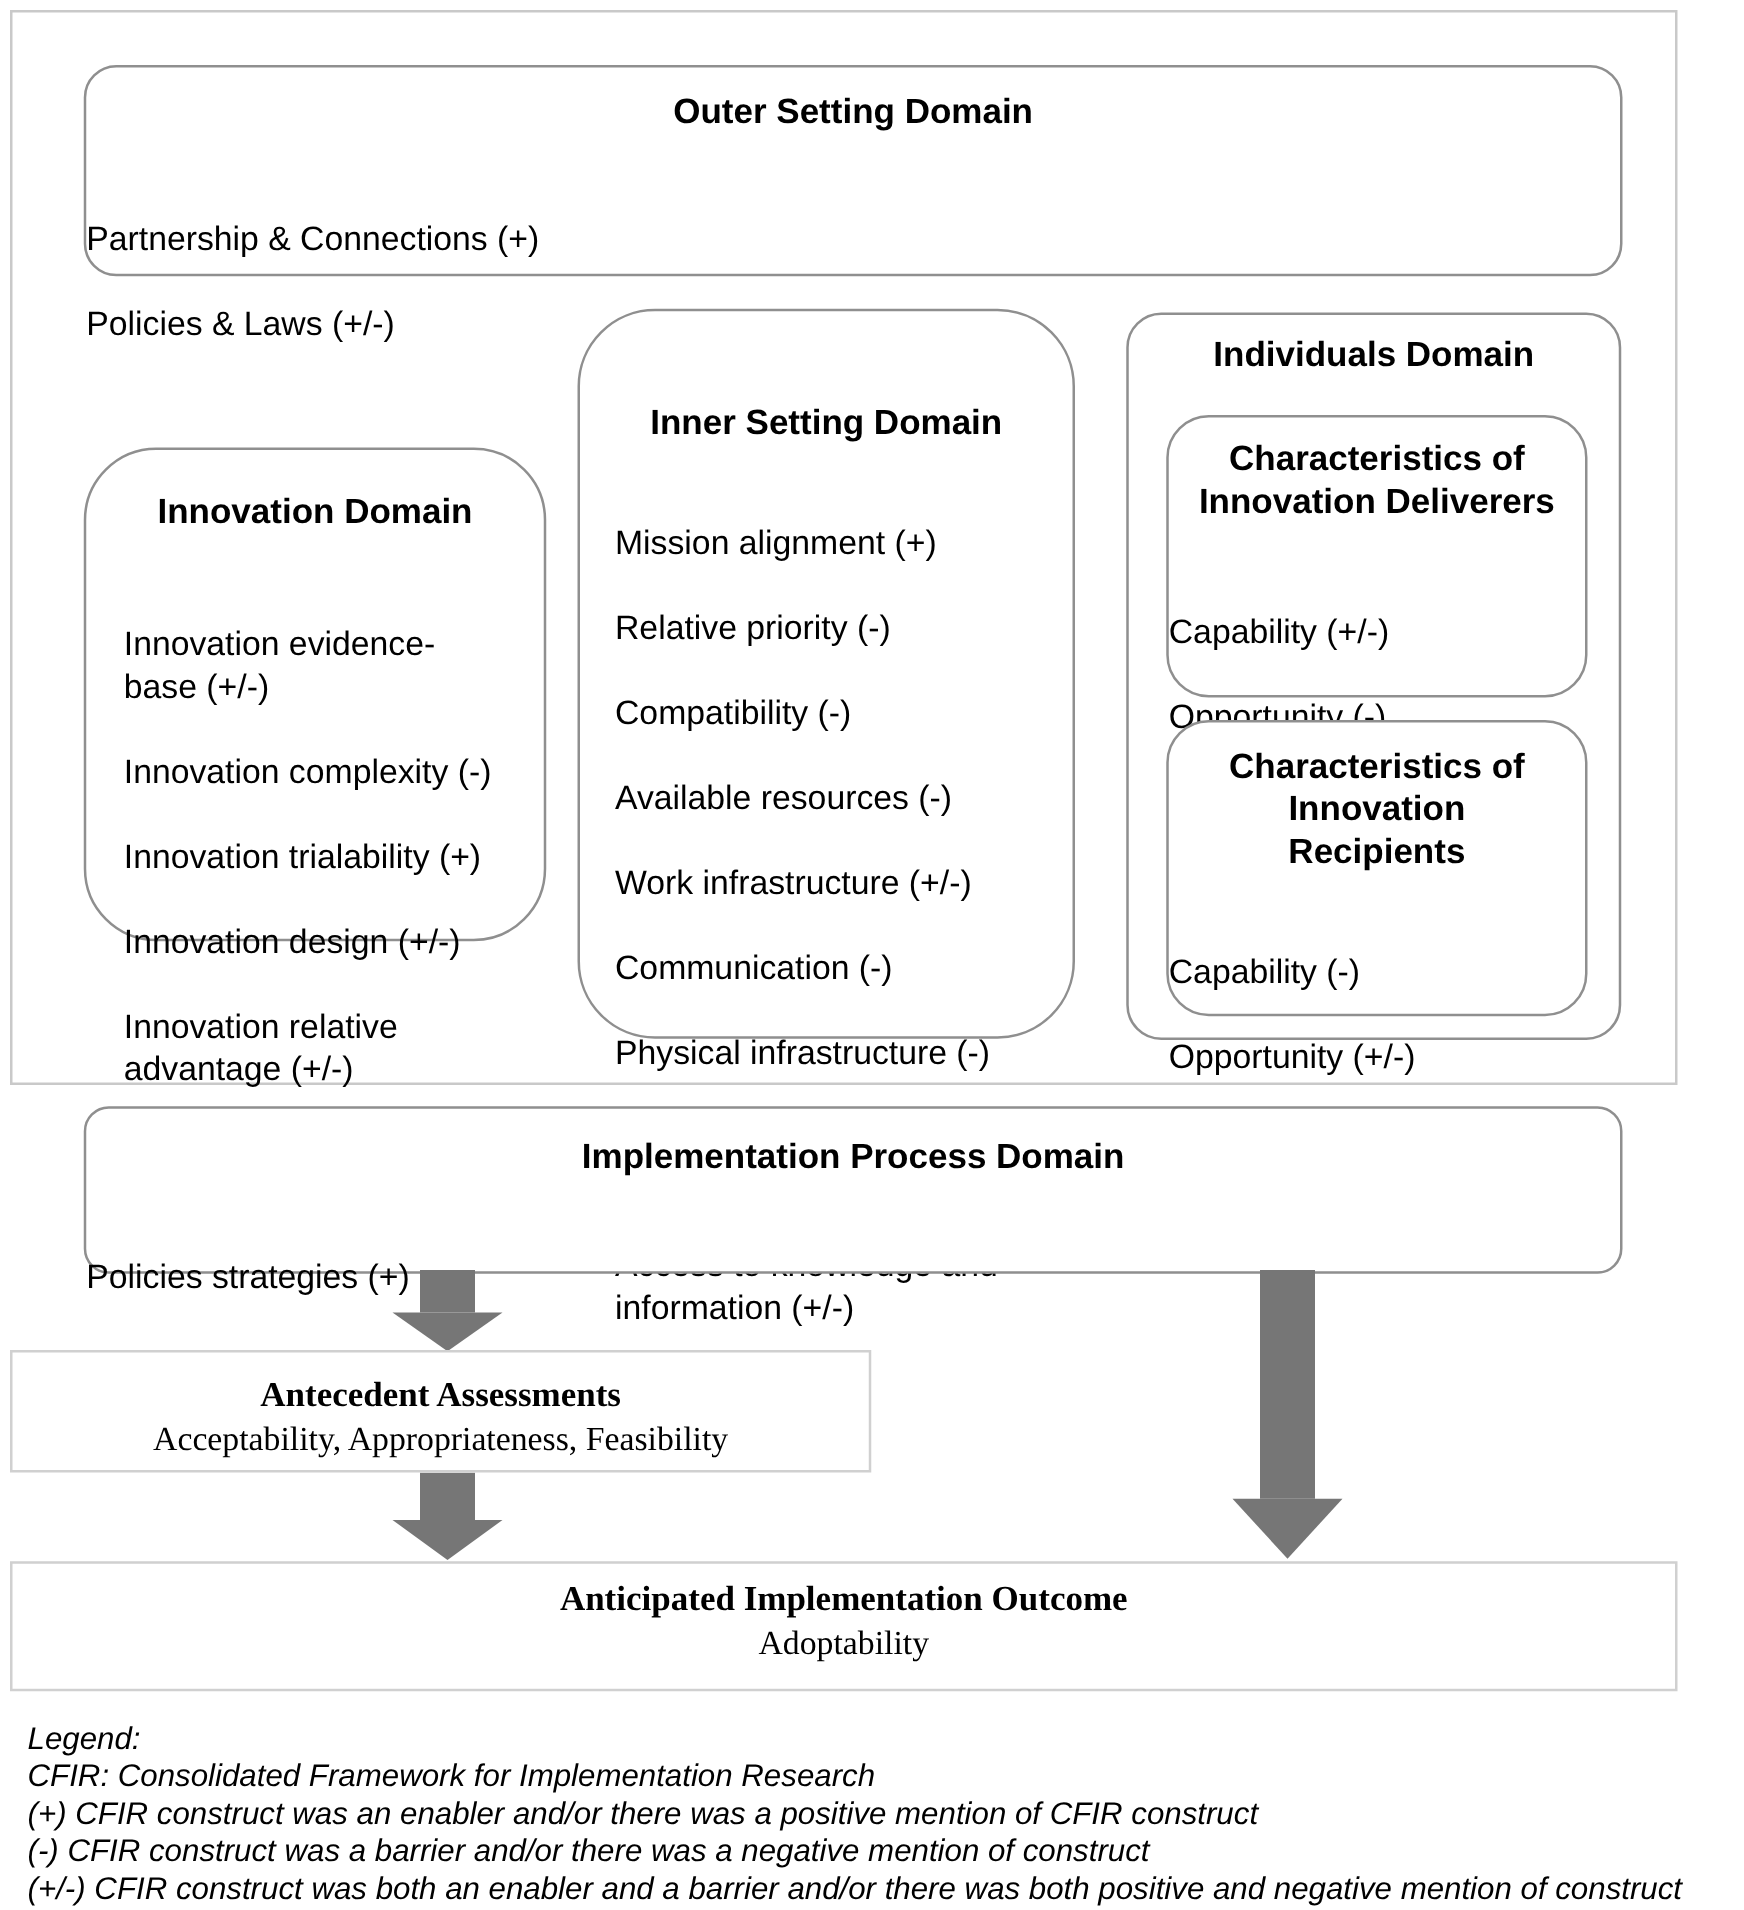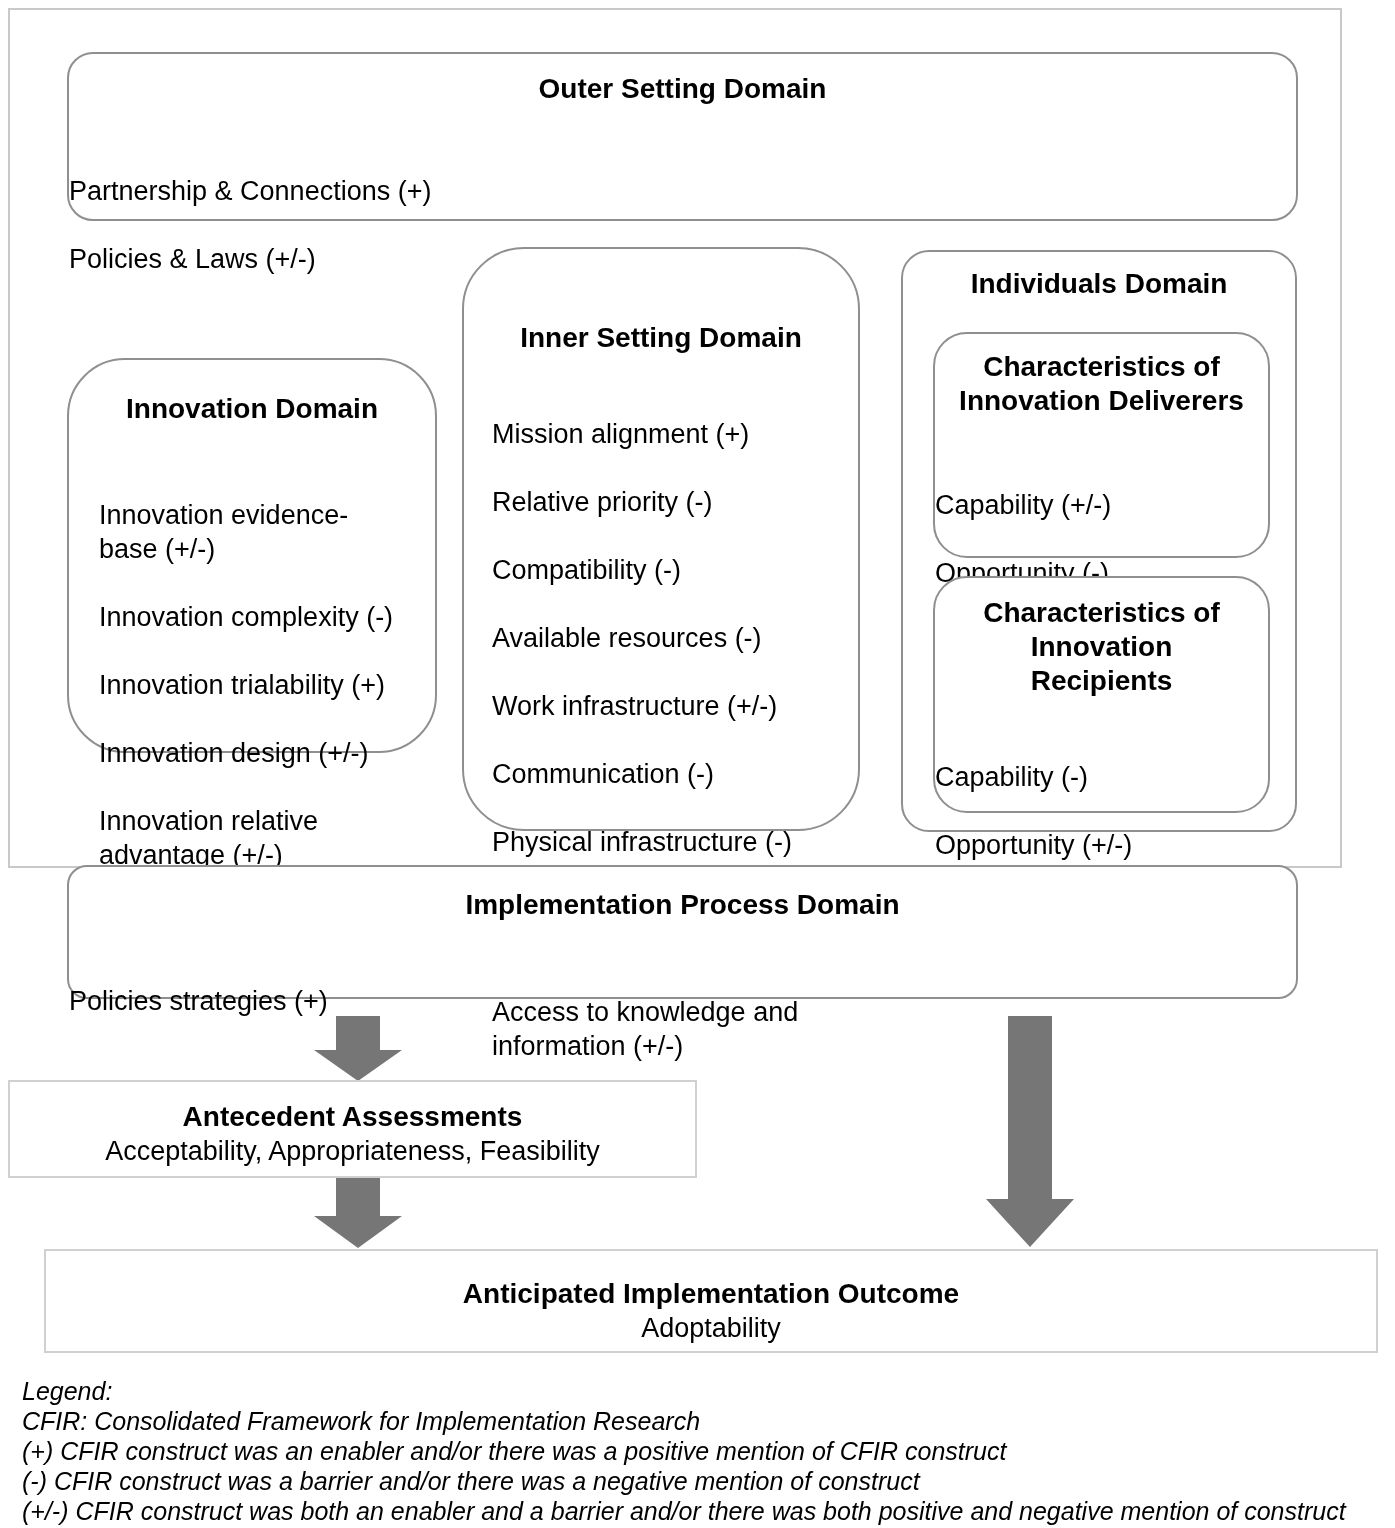--- a/index.html
+++ b/index.html
@@ -17,20 +17,21 @@
     position: absolute;
     border: 2px solid #8f8f8f;
     border-radius: 28px;
     background: #fff;
   }
   
   .lbox {
     position: absolute;
     border: 2px solid #d0d0d0;
     background: #fff;
+    font-family: Liberation Serif, serif;
   }
 
   .title { font-weight: bold; font-size: 28px; line-height: 34px; text-align: center; white-space: pre-line; }
   .bodytext { font-size: 27px; line-height: 34px; white-space: pre-line; }
   .centered { }
 
   
   #container {
     position: absolute;
     left: 8px; top: 8px; width: 1334px; height: 860px;
@@ -50,28 +51,28 @@
   #inner-setting .items { margin-top: 28px; padding-left: 28px; padding-right: 8px; text-align: left; }
 
   
   #individuals { left: 891px; top: 240px; width: 396px; height: 582px; border-radius: 28px; padding-top: 15px; }
   #deliverers { left: 30px; top: 80px; width: 337px; height: 226px; border-radius: 34px; padding-top: 16px; }
   #deliverers .items { margin-top: 36px; }
   #recipients { left: 30px; top: 324px; width: 337px; height: 237px; border-radius: 34px; padding-top: 18px; }
   #recipients .items { margin-top: 28px; }
 
   
-  #implementation { left: 57px; top: 855px; width: 1231px; height: 134px; border-radius: 20px; padding-top: 21px; }
+  #implementation { left: 57px; top: 875px; width: 1231px; height: 134px; border-radius: 20px; padding-top: 21px; }
   #implementation .items { margin-top: 28px; }
 
   
   #antecedent { left: 8px; top: 1080px; width: 689px; height: 98px; padding-top: 18px; text-align: center; }
 
   
-  #outcome { left: 8px; top: 1249px; width: 1334px; height: 104px; padding-top: 26px; text-align: center; margin-left: 36px; }
+  #outcome { left: 8px; top: 1249px; width: 1334px; height: 104px; padding-top: 12px; text-align: center; }
 
   
   #legend { left: 22px; top: 1376px; width: 1373px; font-size: 25px; line-height: 30px; }
   #legend .legend-line { white-space: nowrap; font-style: italic; }
 
   
   .arrow-shaft { position: absolute; background: #767676; }
   .arrow-head  { position: absolute; width: 0; height: 0;
                  border-left: 44px solid transparent;
                  border-right: 44px solid transparent; }

